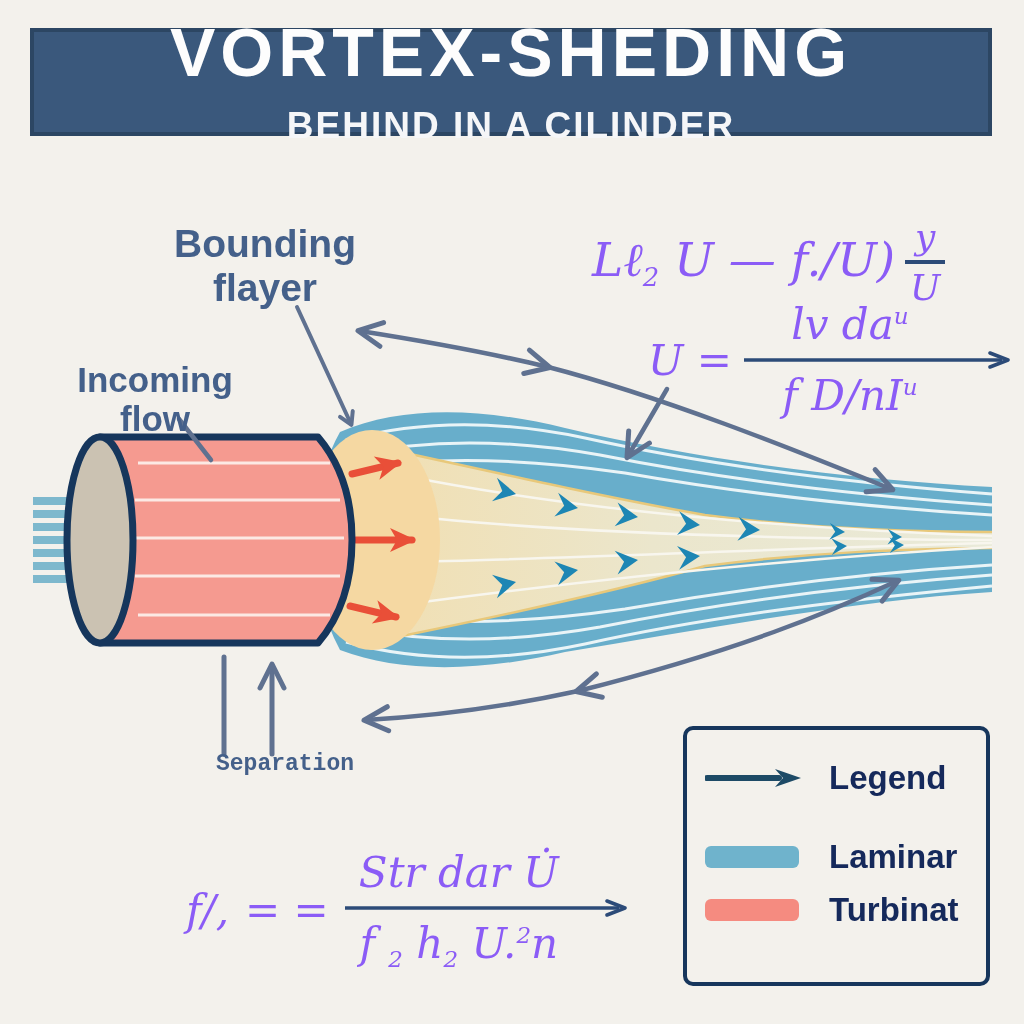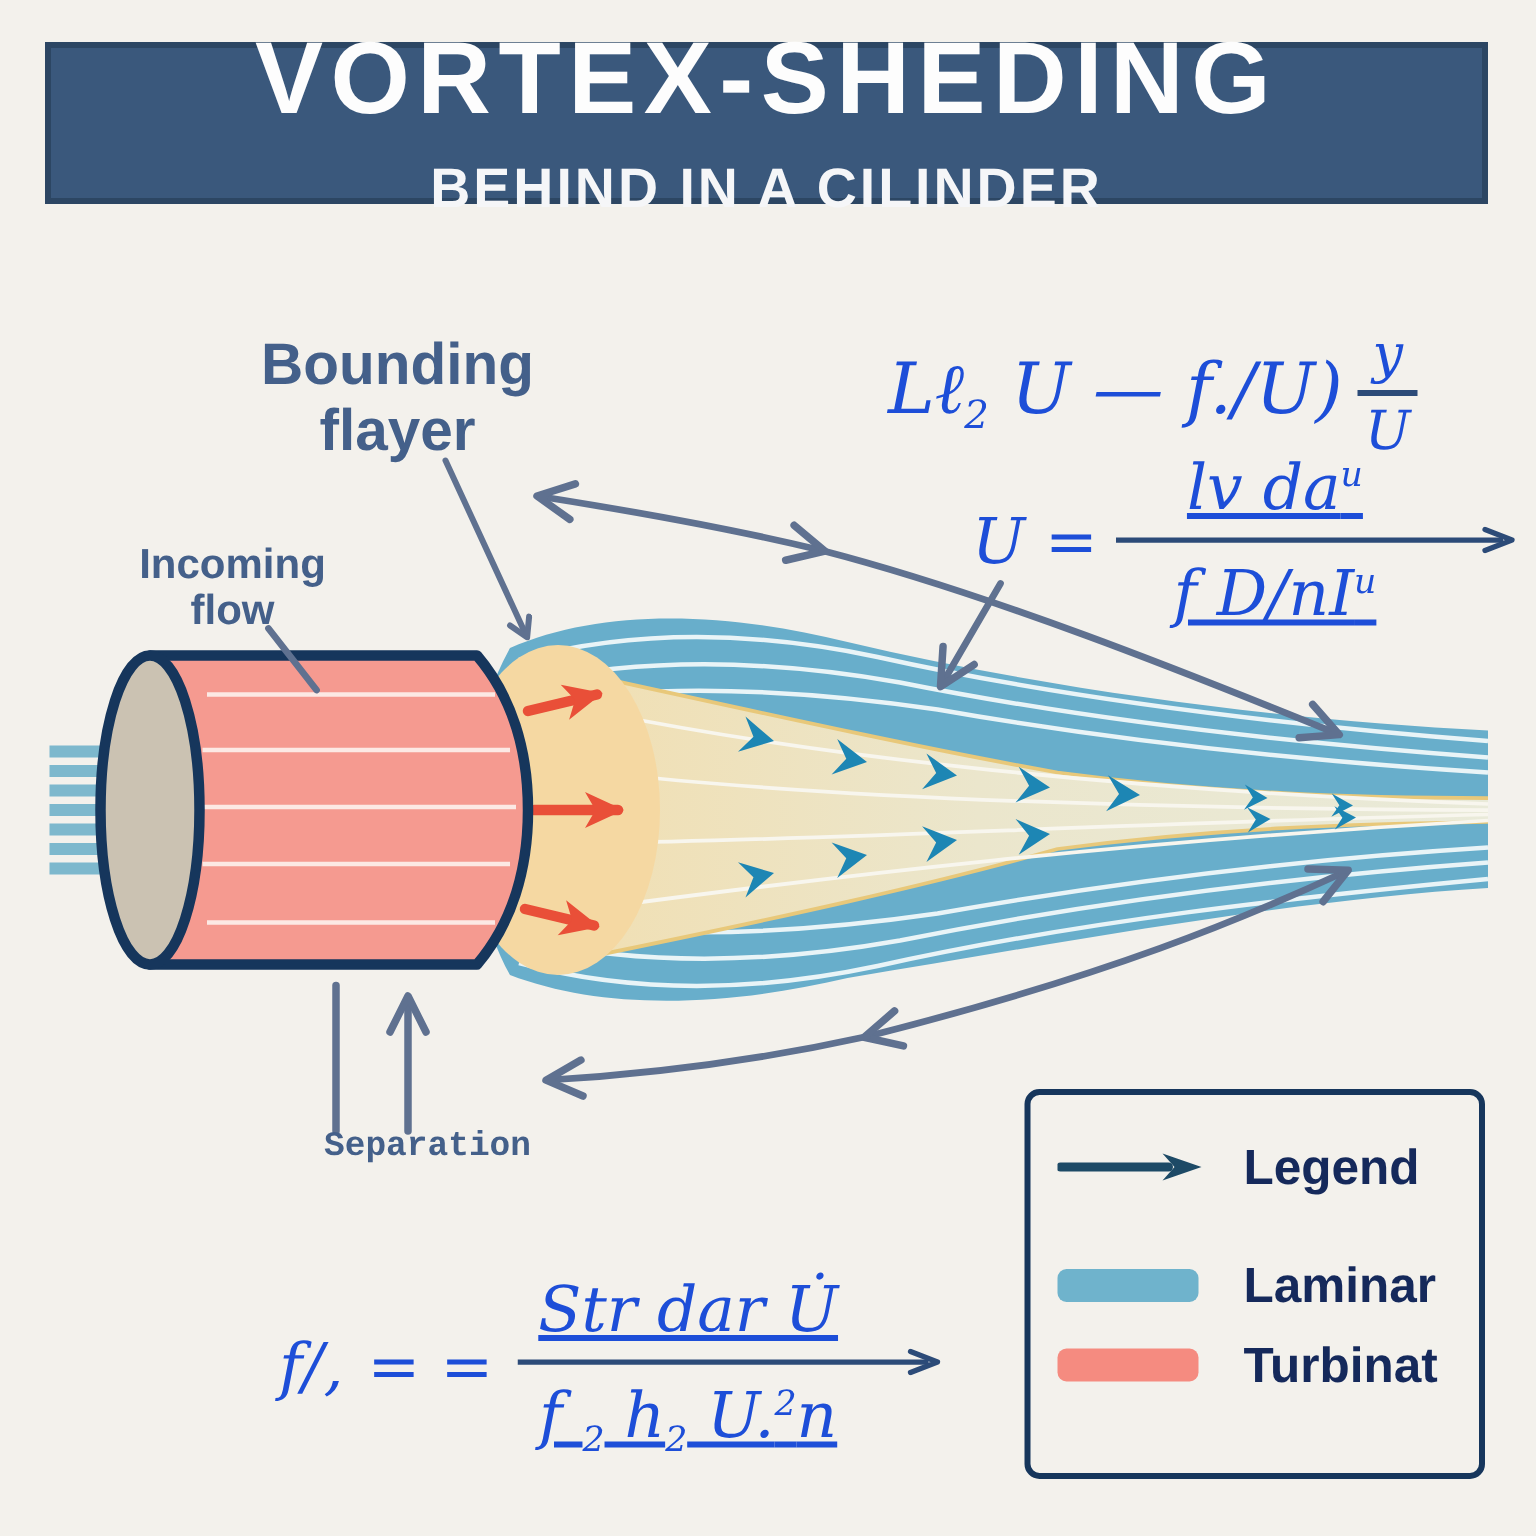--- a/index.html
+++ b/index.html
@@ -10,35 +10,35 @@
   
   .banner{position:absolute;left:30px;top:28px;width:962px;height:108px;
           background:#3a587c;border:4px solid #2c4663;box-sizing:border-box;
           display:flex;flex-direction:column;align-items:center;justify-content:center;gap:15px;}
   .banner .title{color:#fdfdfd;font-weight:bold;font-size:68px;letter-spacing:5px;line-height:1.0;}
   .banner .subtitle{color:#f5f6f8;font-weight:bold;font-size:37px;letter-spacing:2px;margin-top:4px;}
 
   
   .lbl{position:absolute;color:#44608a;font-weight:bold;text-align:center;line-height:1.12;}
   .lbl-bounding{left:140px;top:222px;width:250px;font-size:39px;}
-  .lbl-incoming{left:55px;top:360px;width:200px;font-size:28px;}
+  .lbl-incoming{left:55px;top:360px;width:200px;font-size:35px;}
   .lbl-separation{left:165px;top:752px;width:240px;font-size:23px;font-family:Liberation Mono, monospace;}
 
   
-  .formula{position:absolute;color:#1d4ed8;font-family:"DejaVu Serif",serif;font-style:italic;
+  .formula{position:absolute;color:#8b5cf6;font-family:"DejaVu Serif",serif;font-style:italic;
            display:flex;align-items:center;}
   .formula sub{font-size:0.55em;}
   .formula sup{font-size:0.55em;}
   .f1{left:592px;top:216px;font-size:47px;gap:10px;}
   .f2{left:648px;top:300px;font-size:42px;gap:12px;}
   .f3{left:186px;top:848px;font-size:42px;gap:16px;}
   .frac{display:inline-flex;flex-direction:column;align-items:center;}
   .frac .fbar{height:4px;background:#2c4b78;align-self:stretch;margin:3px 0;}
   .f1 .frac{font-size:36px;min-width:40px;}
-  .fracArrow{display:inline-flex;flex-direction:column;align-items:flex-start;text-decoration:underline;}
+  .fracArrow{display:inline-flex;flex-direction:column;align-items:flex-start;}
   .fracArrow .num,.fracArrow .den{text-align:center;}
   .f2 .num,.f2 .den{width:212px;}
   .f3 .num,.f3 .den{width:228px;}
   .bararrow{display:block;margin:2px 0;}
 
   
   .legend{position:absolute;left:683px;top:726px;width:307px;height:260px;box-sizing:border-box;
           border:4px solid #16365c;border-radius:10px;}
   .legend .row{position:absolute;left:0;width:100%;height:30px;display:flex;align-items:center;
                padding-left:18px;box-sizing:border-box;gap:24px;}

